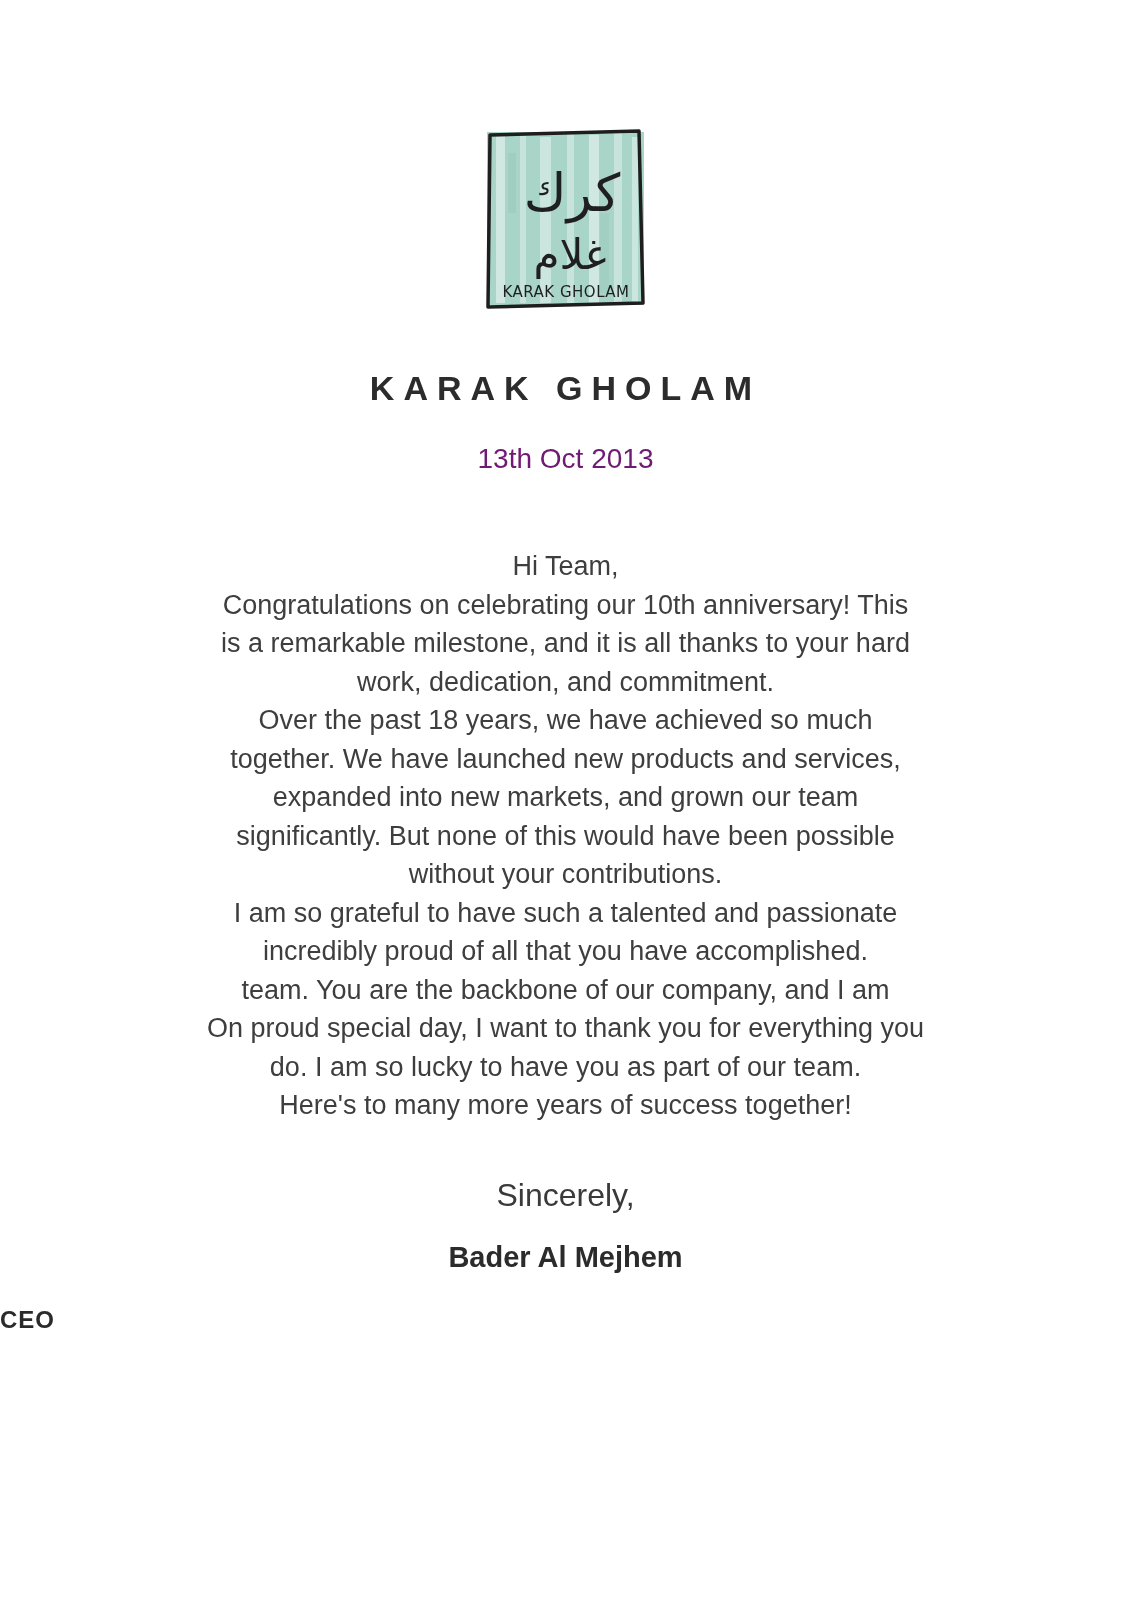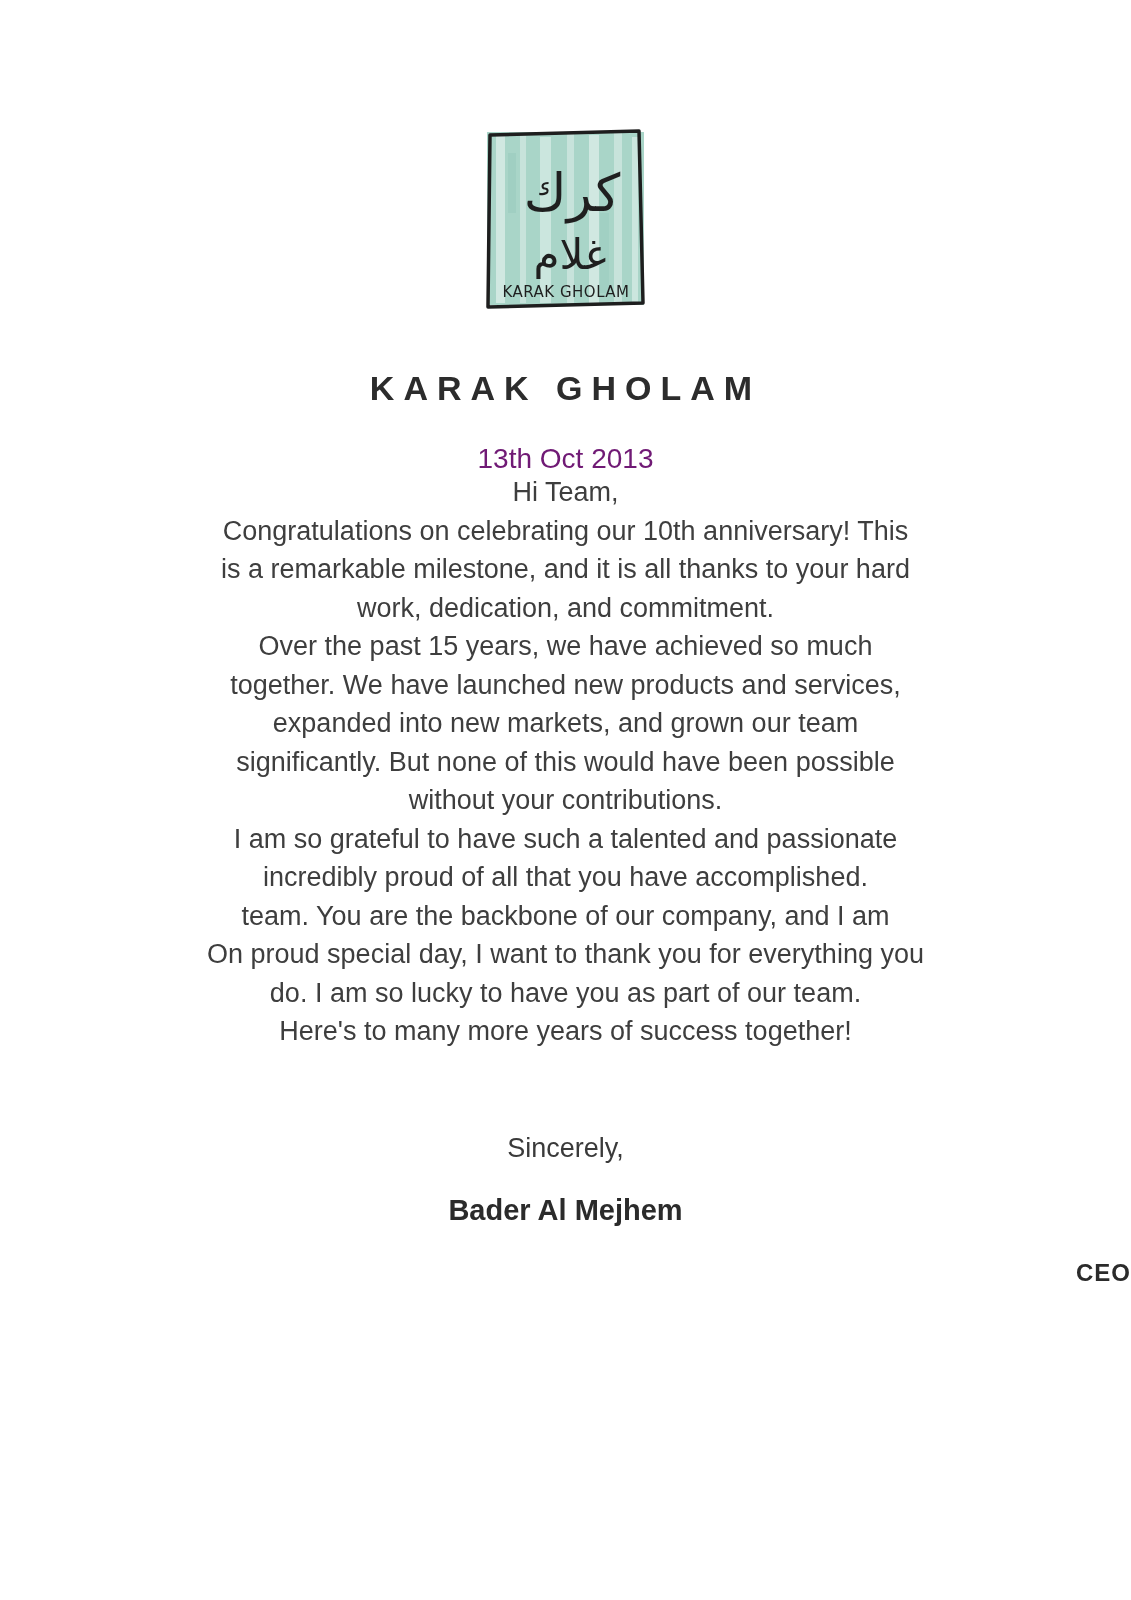--- a/index.html
+++ b/index.html
@@ -48,46 +48,47 @@
   }
   .letter-date {
     margin-top: 40px;
     text-align: center;
     font-size: 28px;
     line-height: 28px;
     font-weight: 400;
     color: #701a75;
   }
   .letter-body {
+    margin-top: 74px;
     text-align: center;
     color: #3e3e3e;
   }
   .body-line {
     font-size: 27px;
     line-height: 38.5px;
     font-weight: 400;
   }
   .closing {
-    margin-top: 82px;
+    margin-top: 55px;
     text-align: center;
-    font-size: 27px;
+    font-size: 32px;
     line-height: 30px;
     color: #3a3a3a;
   }
   .signature-name {
     margin-top: 32px;
     text-align: center;
     font-size: 29px;
     line-height: 30px;
     font-weight: 700;
     color: #2b2b2b;
   }
   .signature-title {
     margin-top: 34px;
-    text-align: right;
+    text-align: left;
     font-size: 24px;
     line-height: 28px;
     font-weight: 700;
     letter-spacing: 1px;
     color: #2b2b2b;
   }
 </style>
 </head>
 <body>
 
@@ -118,21 +119,21 @@
 
   <div class="company-title">KARAK GHOLAM</div>
 
   <div class="letter-date">13th Oct 2013</div>
 
   <div class="letter-body">
     <div class="body-line">Hi Team,</div>
     <div class="body-line">Congratulations on celebrating our 10th anniversary! This</div>
     <div class="body-line">is a remarkable milestone, and it is all thanks to your hard</div>
     <div class="body-line">work, dedication, and commitment.</div>
-    <div class="body-line">Over the past 15 years, we have achieved so much</div>
+    <div class="body-line">Over the past 18 years, we have achieved so much</div>
     <div class="body-line">together. We have launched new products and services,</div>
     <div class="body-line">expanded into new markets, and grown our team</div>
     <div class="body-line">significantly. But none of this would have been possible</div>
     <div class="body-line">without your contributions.</div>
     <div class="body-line">I am so grateful to have such a talented and passionate</div>
     <div class="body-line">incredibly proud of all that you have accomplished.</div>
     <div class="body-line">team. You are the backbone of our company, and I am</div>
     <div class="body-line">On proud special day, I want to thank you for everything you</div>
     <div class="body-line">do. I am so lucky to have you as part of our team.</div>
     <div class="body-line">Here's to many more years of success together!</div>

